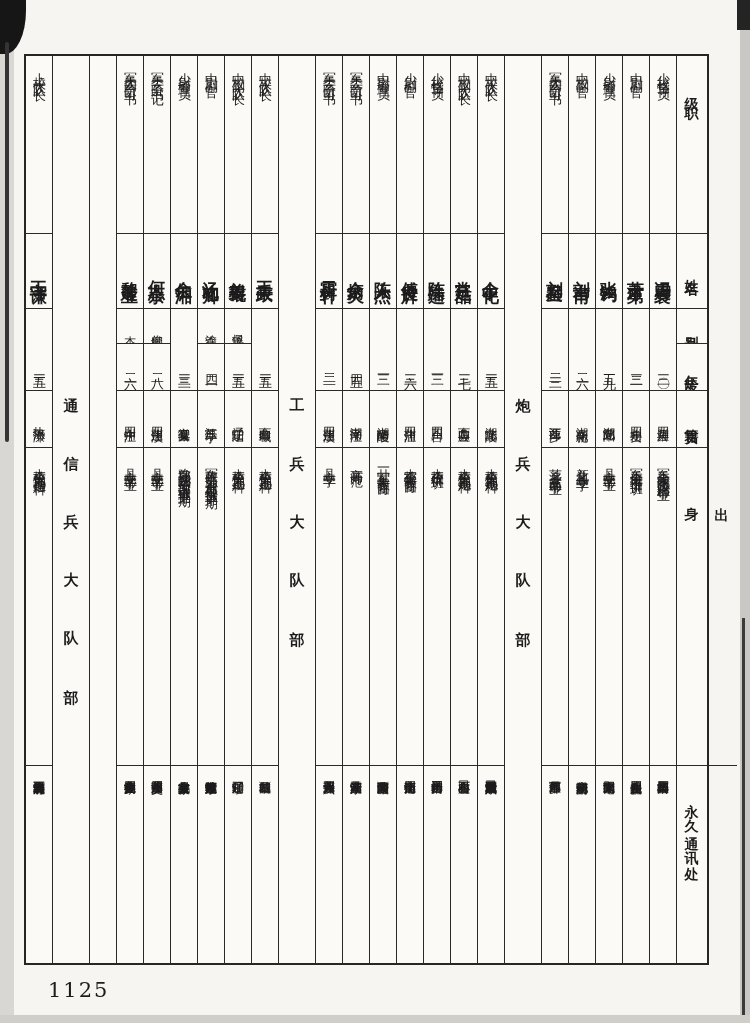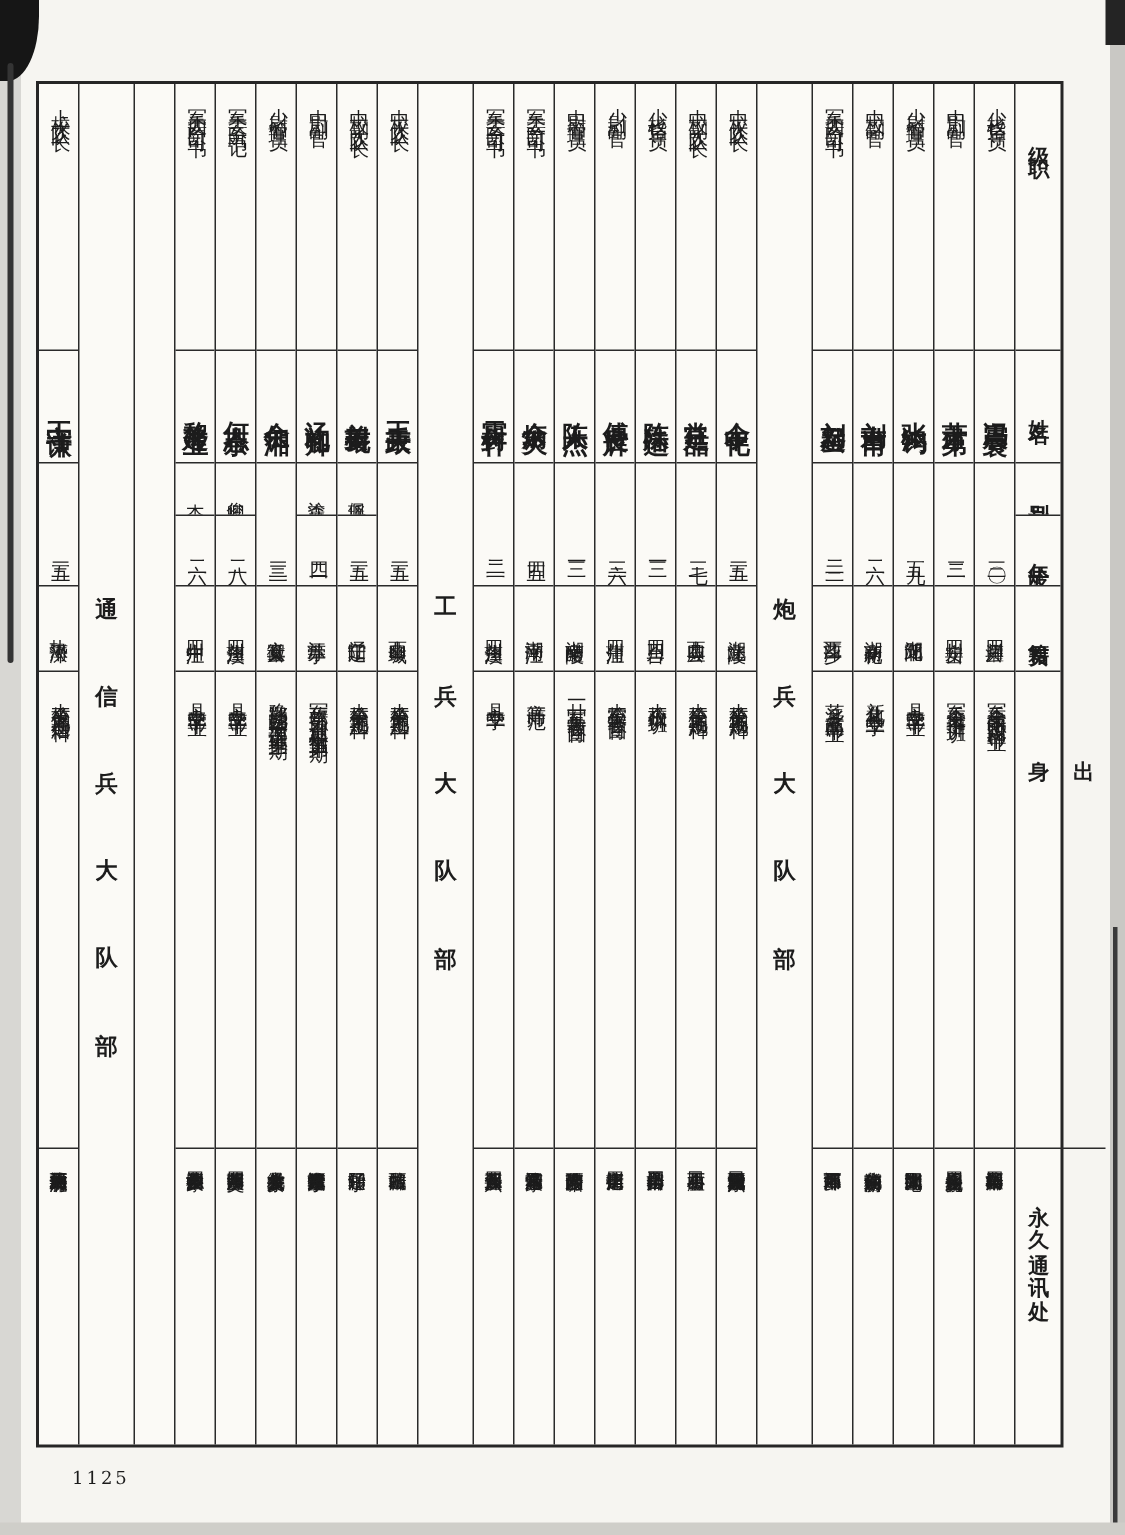--- a/index.html
+++ b/index.html
@@ -46,21 +46,21 @@
     height:907px;line-height:36px;font-size:15px;font-weight:bold;
     padding-top:330px;letter-spacing:58px;border-bottom:none;
   }
   .hdr .cell{font-weight:bold;line-height:30px;font-size:14px;}
   .hdr .r1{padding-top:30px;letter-spacing:10px;}
   .hdr .r6{padding-top:48px;letter-spacing:148px;}
   .hdr .r7{padding-top:26px;letter-spacing:16px;}
 
   .pagenum{
     position:absolute;left:48px;top:978px;
-    font-family:"DejaVu Serif",serif;font-size:12px;letter-spacing:2px;
+    font-family:"DejaVu Serif",serif;font-size:21px;letter-spacing:2px;
   }
 </style>
 </head>
 <body>
 
 <div class="art art-left-shade"></div>
 <div class="art art-corner-tl"></div>
 <div class="art art-left-strip"></div>
 <div class="art art-right-shade"></div>
 <div class="art art-right-line"></div>

